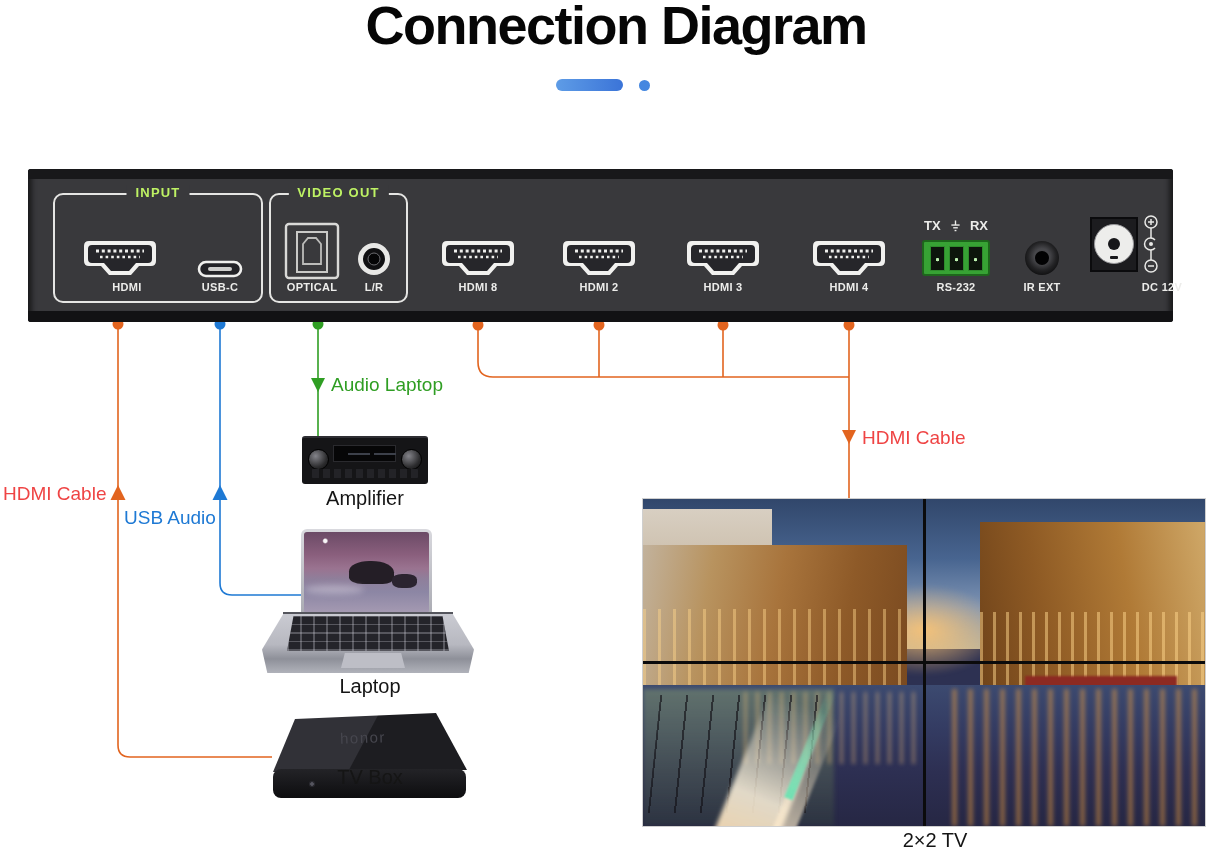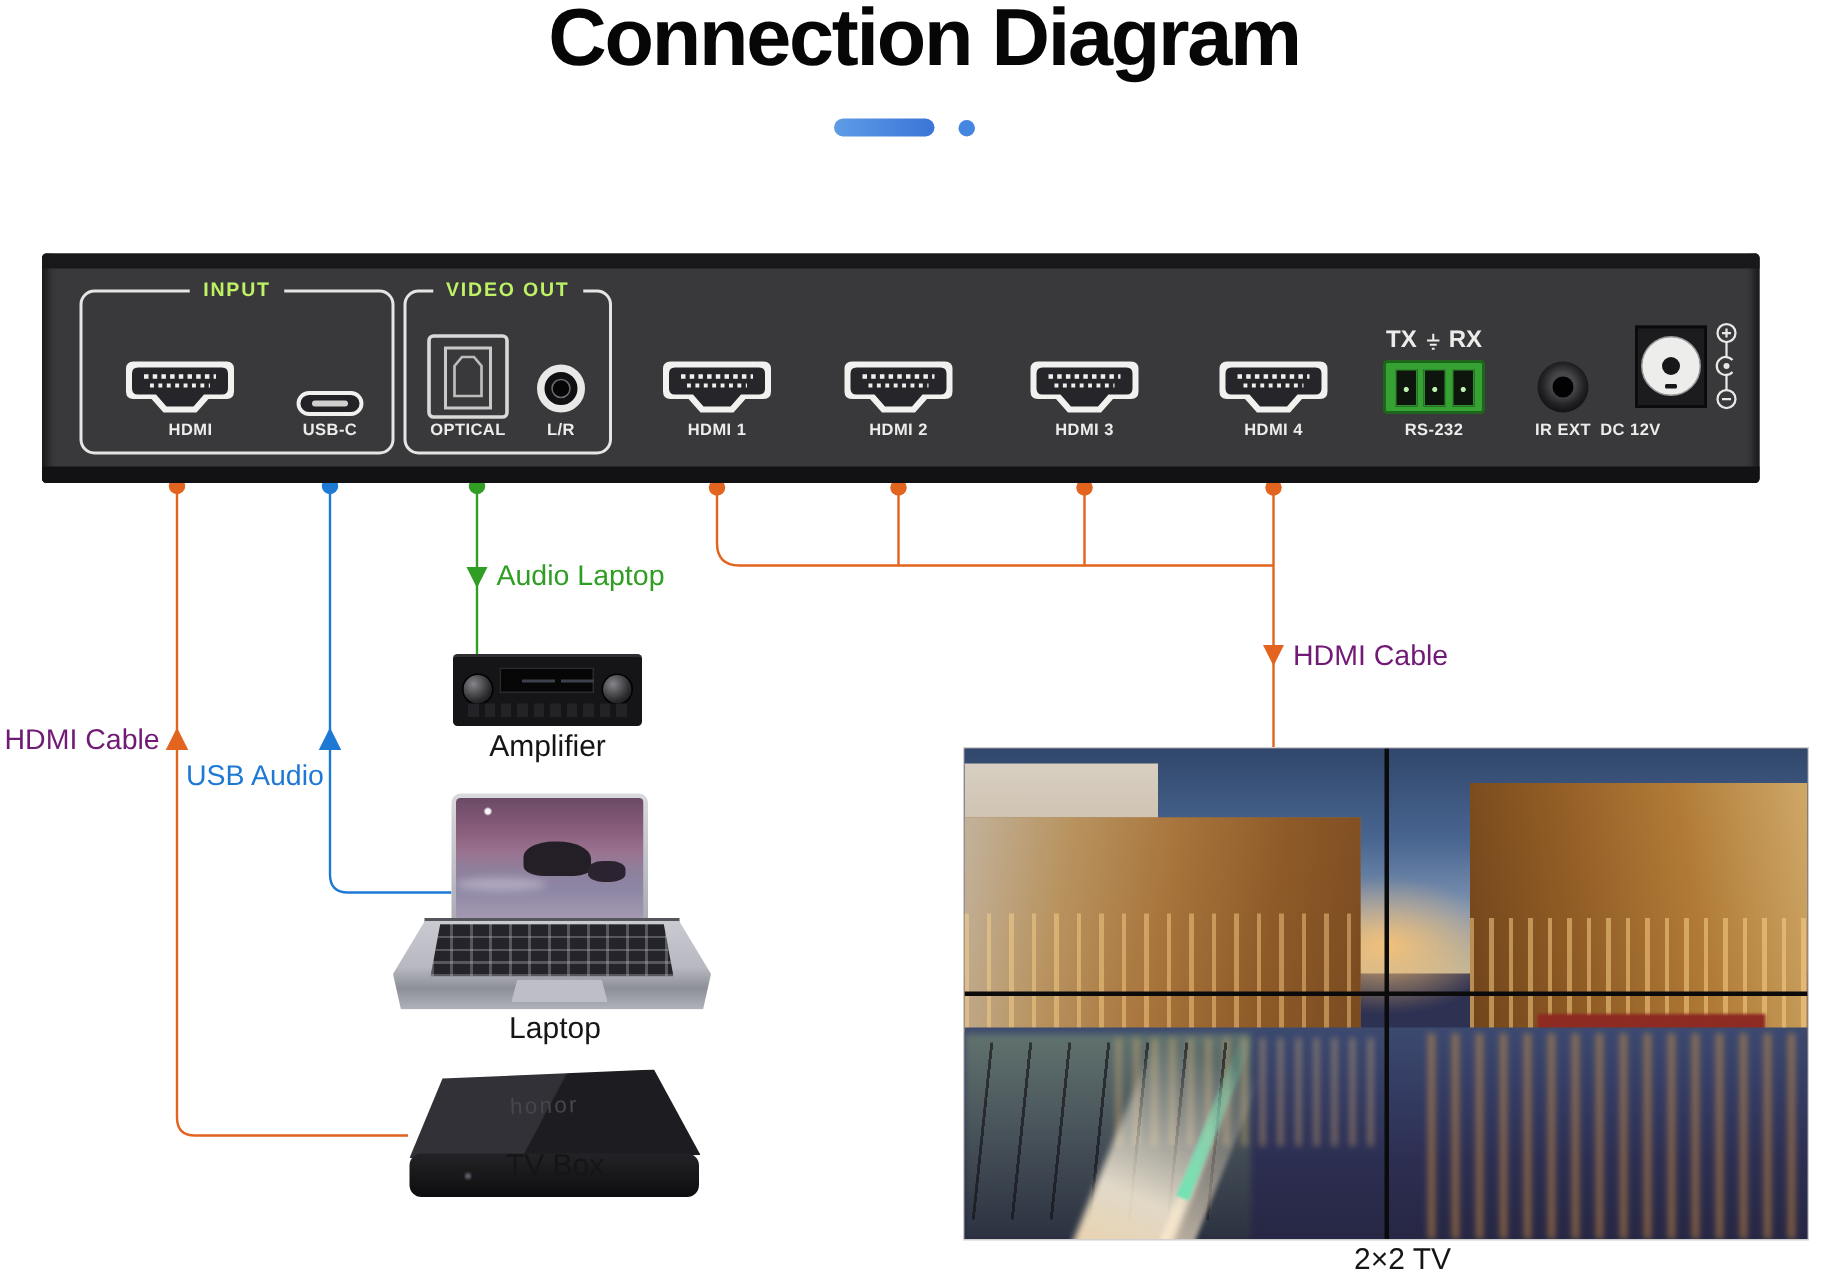--- a/index.html
+++ b/index.html
@@ -12,21 +12,21 @@
   .underline-pill{position:absolute;left:556px;top:79px;width:67px;height:12px;border-radius:6px;
     background:linear-gradient(90deg,#5e9ce6,#3b74d8);}
   .underline-dot{position:absolute;left:639px;top:80px;width:11px;height:11px;border-radius:50%;
     background:#4587e0;}
 
   
   .cables{position:absolute;left:0;top:0;z-index:2;}
 
   
   .cable-label{position:absolute;z-index:4;font-size:19px;white-space:nowrap;}
-  .cl-orange{color:#701a75;} .cl-blue{color:#1e79d4;} .cl-green{color:#2f9e23;}
+  .cl-orange{color:#ef4444;} .cl-blue{color:#1e79d4;} .cl-green{color:#2f9e23;}
 
   
   .panel{position:absolute;left:28px;top:169px;width:1145px;height:153px;background:#39393c;
     border-radius:3px;z-index:5;
     box-shadow:inset 9px 0 5px -5px #1b1b1d, inset -9px 0 5px -5px #1b1b1d;}
   .bevel{position:absolute;left:0;width:100%;background:#18181a;}
   .bevel.top{top:0;height:10px;border-radius:3px 3px 0 0;}
   .bevel.bottom{bottom:0;height:11px;border-radius:0 0 3px 3px;background:#121214;}
 
   .pgroup{position:absolute;top:24px;height:110px;border:2px solid rgba(244,244,242,.92);
@@ -34,21 +34,21 @@
   .legend{position:absolute;top:-10px;left:50%;transform:translateX(-50%);background:#39393c;
     padding:0 9px;font-size:13px;font-weight:700;color:#bef264;letter-spacing:1.2px;white-space:nowrap;}
 
   .port{position:absolute;}
   .plabel{position:absolute;top:112px;width:90px;text-align:center;font-size:11px;font-weight:700;
     color:#ececea;letter-spacing:.3px;}
 
   
   .rs-pins{position:absolute;left:894px;top:49px;width:68px;display:flex;justify-content:space-between;
     align-items:center;padding:0 2px;box-sizing:border-box;}
-  .rs-pins span{font-size:16px;font-weight:700;color:#ececea;}
+  .rs-pins span{font-size:13px;font-weight:700;color:#ececea;}
   .rs-block{position:absolute;left:894px;top:71px;width:68px;height:36px;background:#37a234;
     border:2px solid #1e661c;border-radius:3px;box-sizing:border-box;
     display:flex;gap:4px;justify-content:center;align-items:center;}
   .rs-slot{width:15px;height:25px;background:#0d150c;border:1px solid #2e8c2c;box-sizing:border-box;
     background-image:radial-gradient(circle at 50% 55%, #bdf0b0 0 1.4px, transparent 2px);}
 
   
   .ir-jack{position:absolute;left:997px;top:72px;width:34px;height:34px;border-radius:50%;
     background:radial-gradient(circle at 50% 45%, #47474b 0 30%, #232325 55%, #0c0c0d 80%);}
   .ir-hole{position:absolute;left:10px;top:10px;width:14px;height:14px;border-radius:50%;background:#020203;}
@@ -250,21 +250,21 @@
     <span class="plabel" style="left:301px">L/R</span>
 
     <div class="port" style="left:412px;top:70px">
       <svg width="76" height="40" viewBox="0 0 76 40">
         <path d="M7,2 H69 Q74,2 74,7 V22 Q74,27 69,27 H57 L49,36 H27 L19,27 H7 Q2,27 2,22 V7 Q2,2 7,2 Z" fill="#f1f1ef"></path>
         <path d="M10,6 H66 Q70,6 70,10 V20 Q70,24 66,24 H54 L47,32 H29 L22,24 H10 Q6,24 6,20 V10 Q6,6 10,6 Z" fill="#26262a"></path>
         <line x1="14" y1="12" x2="62" y2="12" stroke="#efefed" stroke-width="3" stroke-dasharray="3 2.8"></line>
         <line x1="18" y1="18" x2="58" y2="18" stroke="#efefed" stroke-width="2.6" stroke-dasharray="2.6 3"></line>
       </svg>
     </div>
-    <span class="plabel" style="left:405px">HDMI 1</span>
+    <span class="plabel" style="left:405px">HDMI 8</span>
 
     <div class="port" style="left:533px;top:70px">
       <svg width="76" height="40" viewBox="0 0 76 40">
         <path d="M7,2 H69 Q74,2 74,7 V22 Q74,27 69,27 H57 L49,36 H27 L19,27 H7 Q2,27 2,22 V7 Q2,2 7,2 Z" fill="#f1f1ef"></path>
         <path d="M10,6 H66 Q70,6 70,10 V20 Q70,24 66,24 H54 L47,32 H29 L22,24 H10 Q6,24 6,20 V10 Q6,6 10,6 Z" fill="#26262a"></path>
         <line x1="14" y1="12" x2="62" y2="12" stroke="#efefed" stroke-width="3" stroke-dasharray="3 2.8"></line>
         <line x1="18" y1="18" x2="58" y2="18" stroke="#efefed" stroke-width="2.6" stroke-dasharray="2.6 3"></line>
       </svg>
     </div>
     <span class="plabel" style="left:526px">HDMI 2</span>
@@ -325,21 +325,21 @@
           <path d="M10,5 V11"></path>
           <path d="M7,8 H13"></path>
         <path d="M10,14 V24"></path>
         <path d="M14,26 A6,6 0 1,0 14,34"></path>
         <path d="M10,36 V46"></path>
         <circle cx="10" cy="52" r="6"></circle>
           <path d="M7,52 H13"></path>
       </g>
       <circle cx="10" cy="30" r="2" fill="#e8e8e6"></circle>
     </svg>
-    <span class="plabel" style="left:1014px">DC 12V</span>
+    <span class="plabel" style="left:1089px">DC 12V</span>
   </div>
 
   <div class="amp">
     <div class="amp-knob left"></div>
     <div class="amp-knob right"></div>
     <div class="amp-display">
       <div class="amp-disp-text"></div>
     </div>
     <div class="amp-buttons"></div>
   </div>

